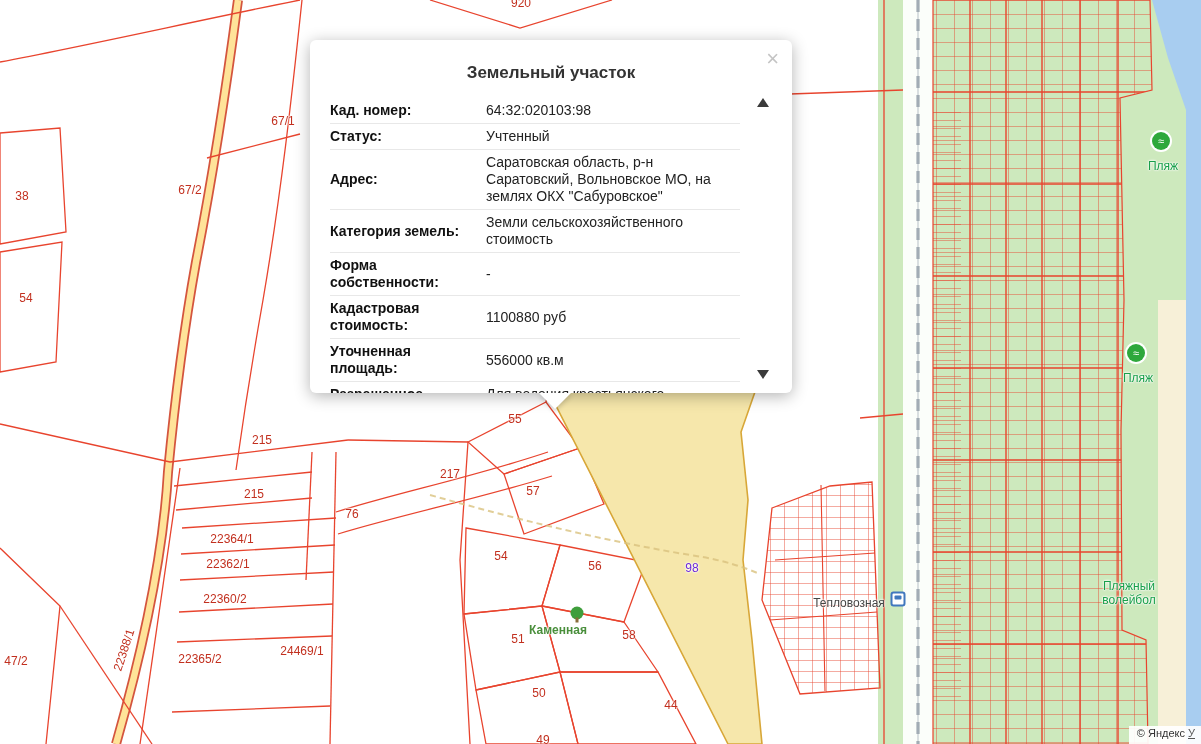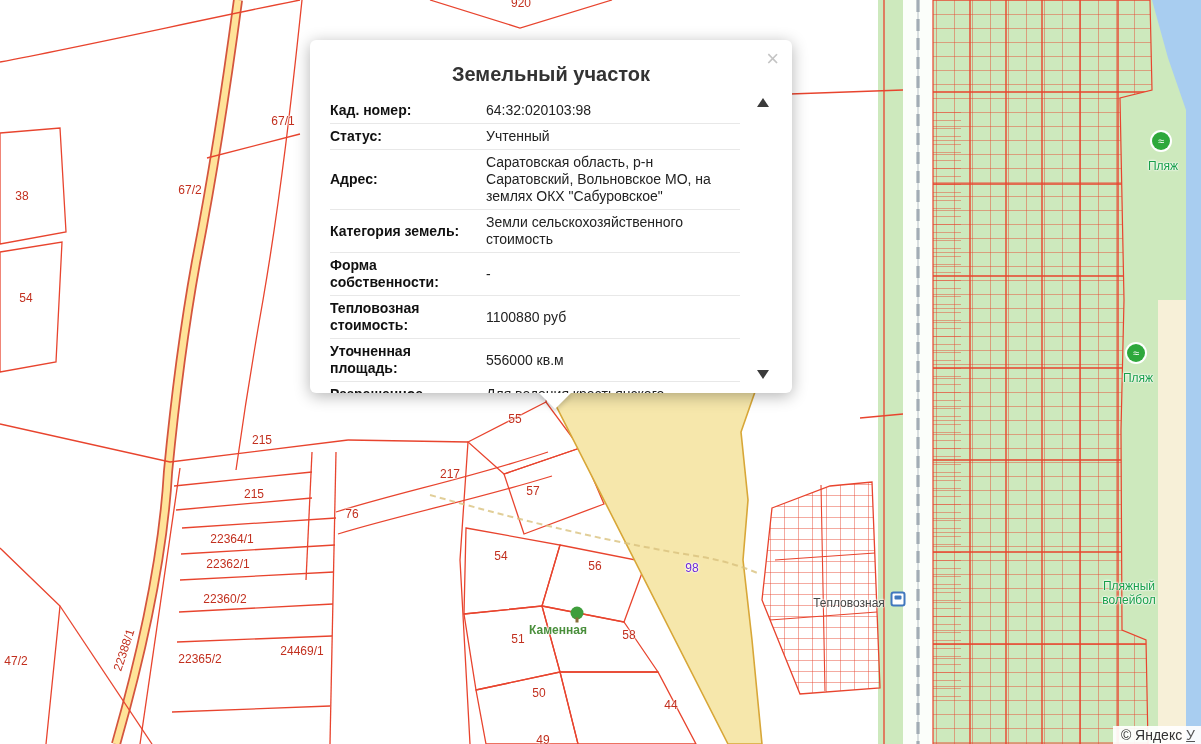--- a/index.html
+++ b/index.html
@@ -47,42 +47,42 @@
     position:absolute;left:228px;top:100%;margin-top:-1px;width:0;height:0;
     border-left:17px solid transparent;border-right:17px solid transparent;
     border-top:17px solid #fff;
     filter:drop-shadow(0 3px 2px rgba(0,0,0,.15));
   }
   .popup-close{
     position:absolute;top:8px;right:13px;font-size:22px;line-height:1;
     color:#c4c4c4;cursor:pointer;
   }
   .popup-title{
-    text-align:center;font-weight:bold;font-size:20px;color:#333;
+    text-align:center;font-weight:bold;font-size:17px;color:#333;
     padding:23px 40px 0 40px;
   }
   .popup-body{
     position:absolute;left:20px;right:52px;top:58px;bottom:0;overflow:hidden;
   }
   .info-row{
     display:flex;align-items:center;border-bottom:1px solid #e8e8e8;
     padding:4px 0;font-size:14px;line-height:17px;color:#1a1a1a;
   }
   .info-row-label{width:156px;flex:none;font-weight:bold;color:#111;padding-right:8px;box-sizing:border-box;}
   .info-row-value{flex:1;color:#222;}
   .scroll-arrow{position:absolute;right:23px;width:0;height:0;cursor:pointer;
     border-left:6px solid transparent;border-right:6px solid transparent;}
   .scroll-up{top:58px;border-bottom:9px solid #3a3a3a;}
   .scroll-down{top:330px;border-top:9px solid #3a3a3a;}
 
   
   .attribution{
     position:absolute;right:0;bottom:0;z-index:5;height:16px;
     background:rgba(255,255,255,.92);padding:1px 6px 1px 8px;
-    font-size:14px;color:#333;white-space:nowrap;
+    font-size:11px;color:#333;white-space:nowrap;
   }
   .attribution a{color:#555;text-decoration:underline;cursor:pointer;}
 </style>
 </head>
 <body>
 
 <div id="map">
   <svg width="1201" height="744" viewBox="0 0 1201 744">
     <defs>
       <pattern id="gridSmall" width="14" height="11" patternUnits="userSpaceOnUse">
@@ -229,21 +229,21 @@
       </div>
       <div class="info-row">
         <span class="info-row-label">Категория земель:</span>
         <span class="info-row-value">Земли сельскохозяйственного стоимость</span>
       </div>
       <div class="info-row">
         <span class="info-row-label">Форма собственности:</span>
         <span class="info-row-value">-</span>
       </div>
       <div class="info-row">
-        <span class="info-row-label">Тепловозная стоимость:</span>
+        <span class="info-row-label">Кадастровая стоимость:</span>
         <span class="info-row-value">1100880 руб</span>
       </div>
       <div class="info-row">
         <span class="info-row-label">Уточненная площадь:</span>
         <span class="info-row-value">556000 кв.м</span>
       </div>
       <div class="info-row">
         <span class="info-row-label">Разрешенное</span>
         <span class="info-row-value">Для ведения крестьянского</span>
       </div>

